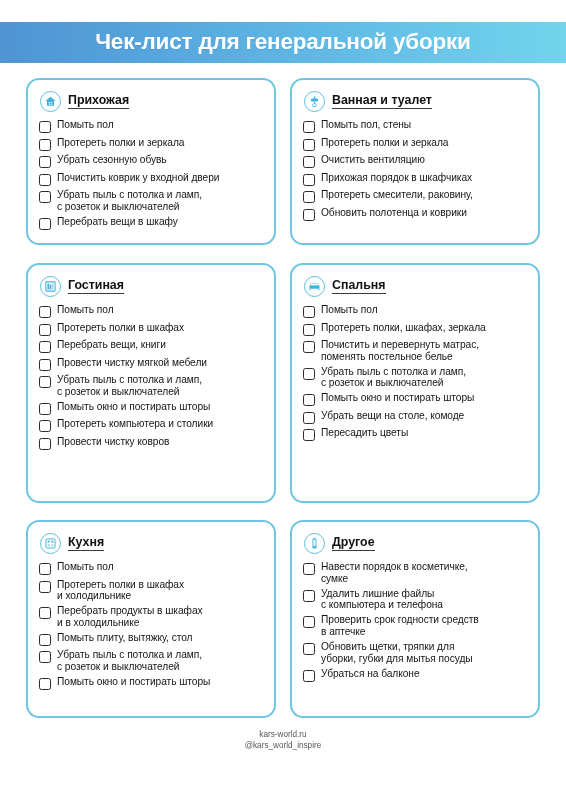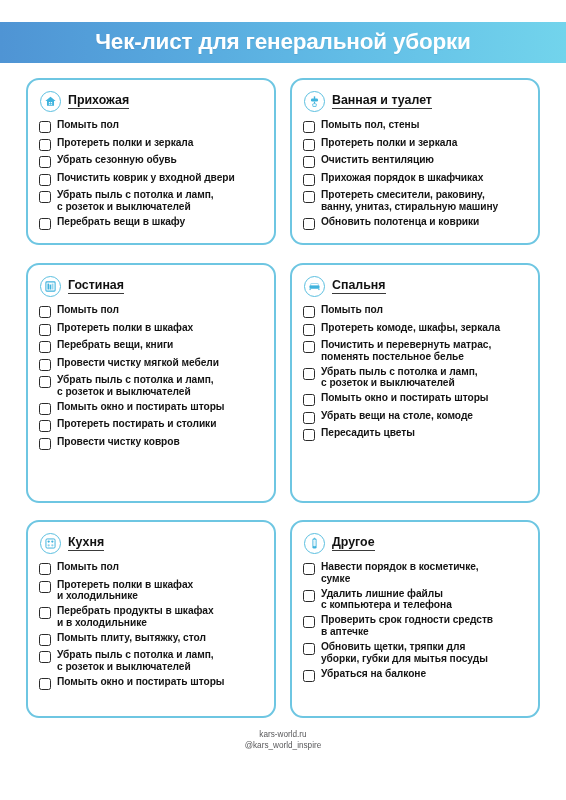--- a/index.html
+++ b/index.html
@@ -59,21 +59,21 @@
   .items{display:flex;flex-direction:column;}
   .item{display:flex;align-items:flex-start;gap:6px;margin-bottom:3.5px;}
   .item:last-child{margin-bottom:0;}
   .checkbox{
     width:12px;height:12px;flex:0 0 12px;margin-top:2px;
     border:1.7px solid #2b2b2b;border-radius:2.5px;background:#fff;
     box-sizing:border-box;
   }
   .item-text{
     font-size:10.2px;color:#141414;line-height:11.6px;
-    font-weight:700;letter-spacing:-0.05px;
+    font-weight:400;letter-spacing:-0.05px;
   }
   .item-text .l2{display:block;}
 
   
   .footer{
     position:absolute;left:0;top:729px;width:566px;text-align:center;
     color:#58585a;font-size:8.2px;line-height:11px;
   }
 </style>
 </head>
@@ -150,21 +150,21 @@
           <div class="item">
             <span class="checkbox"></span>
             <span class="item-text"><span>Очистить вентиляцию</span></span>
           </div>
           <div class="item">
             <span class="checkbox"></span>
             <span class="item-text"><span>Прихожая порядок в шкафчиках</span></span>
           </div>
           <div class="item">
             <span class="checkbox"></span>
-            <span class="item-text"><span>Протереть смесители, раковину,</span><span class="l2">ванну, унитаз, стиральную машину</span></span>
+            <span class="item-text"><span>Протереть смесители, раковину,</span></span>
           </div>
           <div class="item">
             <span class="checkbox"></span>
             <span class="item-text"><span>Обновить полотенца и коврики</span></span>
           </div>
         </div>
       </div>
       <div class="row-gap-a"></div>
       <div class="card r2">
         <div class="card-head">
@@ -198,21 +198,21 @@
           <div class="item">
             <span class="checkbox"></span>
             <span class="item-text"><span>Убрать пыль с потолка и ламп,</span><span class="l2">с розеток и выключателей</span></span>
           </div>
           <div class="item">
             <span class="checkbox"></span>
             <span class="item-text"><span>Помыть окно и постирать шторы</span></span>
           </div>
           <div class="item">
             <span class="checkbox"></span>
-            <span class="item-text"><span>Протереть постирать и столики</span></span>
+            <span class="item-text"><span>Протереть компьютера и столики</span></span>
           </div>
           <div class="item">
             <span class="checkbox"></span>
             <span class="item-text"><span>Провести чистку ковров</span></span>
           </div>
         </div>
       </div>
       <div class="card r2">
         <div class="card-head">
           <span class="icon-circle">
@@ -226,21 +226,21 @@
           </span>
           <span class="card-title">Спальня</span>
         </div>
         <div class="items">
           <div class="item">
             <span class="checkbox"></span>
             <span class="item-text"><span>Помыть пол</span></span>
           </div>
           <div class="item">
             <span class="checkbox"></span>
-            <span class="item-text"><span>Протереть комоде, шкафы, зеркала</span></span>
+            <span class="item-text"><span>Протереть полки, шкафах, зеркала</span></span>
           </div>
           <div class="item">
             <span class="checkbox"></span>
             <span class="item-text"><span>Почистить и перевернуть матрас,</span><span class="l2">поменять постельное белье</span></span>
           </div>
           <div class="item">
             <span class="checkbox"></span>
             <span class="item-text"><span>Убрать пыль с потолка и ламп,</span><span class="l2">с розеток и выключателей</span></span>
           </div>
           <div class="item">

